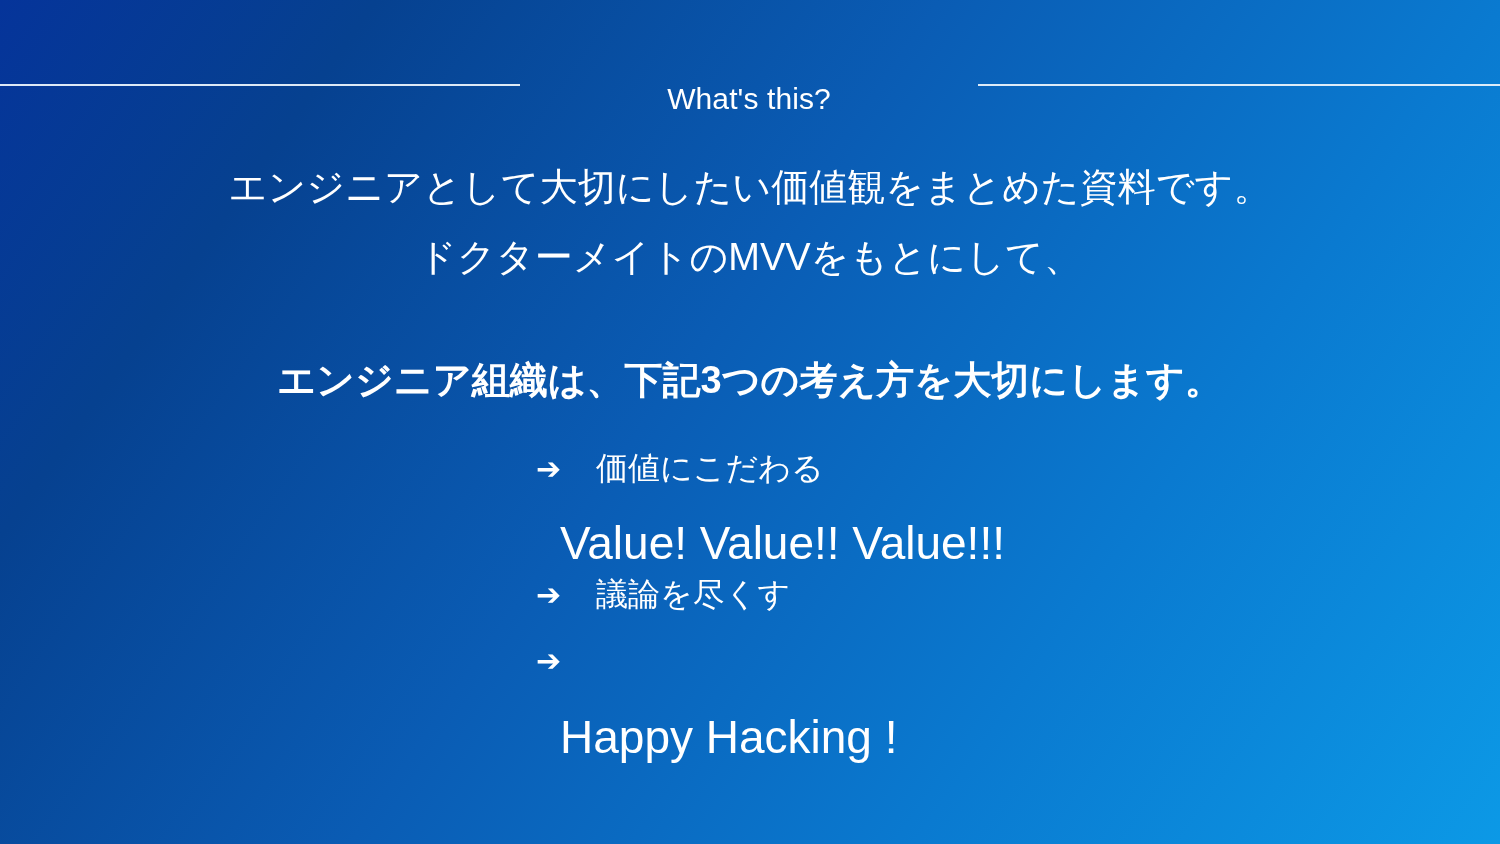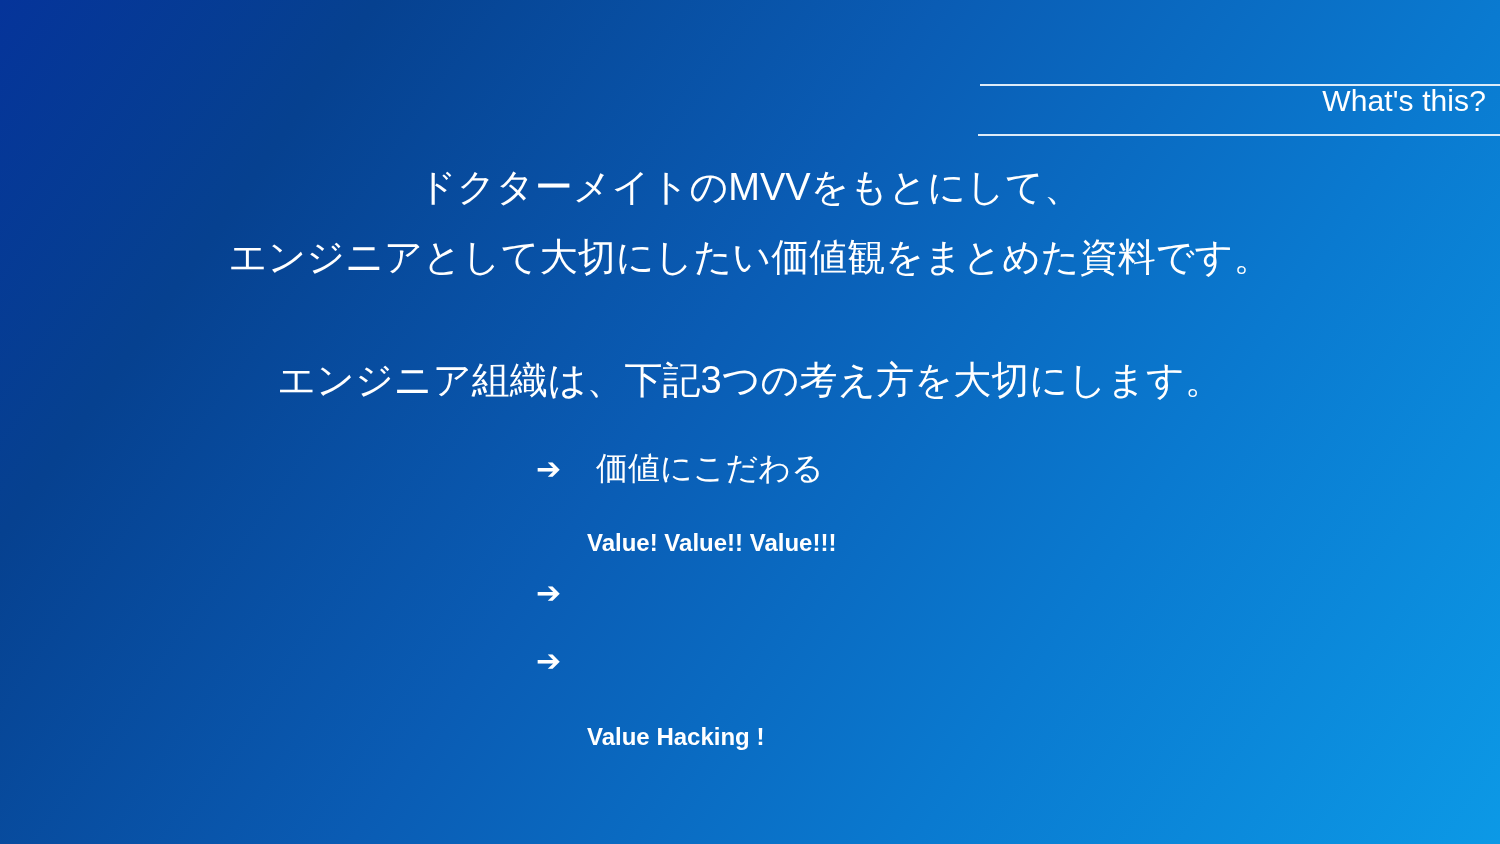--- a/index.html
+++ b/index.html
@@ -28,22 +28,21 @@
   }
 
   
   #header-band {
     position: absolute;
     left: 0;
     top: 84px;
     width: 1500px;
     height: 52px;
     display: flex;
-    align-items: flex-end;
-    flex-direction: column;
+    align-items: flex-start;
   }
   .rule {
     height: 2px;
     background: #e9f2fb;
     flex: 0 0 auto;
     opacity: 0.95;
   }
   .rule.left  { width: 520px; }
   .rule.right { width: 522px; }
 
@@ -78,21 +77,21 @@
   #lead {
     position: absolute;
     left: 0;
     top: 348px;
     width: 1500px;
     text-align: center;
   }
   .lead-line {
     font-size: 38px;
     line-height: 64px;
-    font-weight: 400;
+    font-weight: 700;
     white-space: nowrap;
     color: #ffffff;
   }
 
   
   #values-list {
     position: absolute;
     left: 536px;
     top: 452px;
     width: 860px;
@@ -114,65 +113,65 @@
     font-family: "DejaVu Sans", sans-serif;
   }
   .value-jp {
     flex: 1 1 auto;
     font-size: 32px;
     line-height: 1;
     color: #ffffff;
     white-space: nowrap;
   }
   .value-sub {
-    margin-left: 51px;
-    font-size: 24px;
+    margin-left: 24px;
+    font-size: 46px;
     line-height: 58px;
     color: #ffffff;
     white-space: nowrap;
-    font-weight: bold;
   }
 </style>
 </head>
 <body>
 
 <div id="slide">
 
   <div id="header-band">
     <div class="rule left"></div>
     <div id="header-title">What's this?</div>
     <div class="rule right"></div>
   </div>
 
   <div id="intro">
+    <div class="intro-line">エンジニアとして大切にしたい価値観をまとめた資料です。</div>
     <div class="intro-line">ドクターメイトのMVVをもとにして、</div>
-    <div class="intro-line">エンジニアとして大切にしたい価値観をまとめた資料です。</div>
   </div>
 
   <div id="lead">
     <div class="lead-line">エンジニア組織は、下記3つの考え方を大切にします。</div>
   </div>
 
   <div id="values-list">
 
     <div class="value-group">
       <div class="value-head">
         <span class="value-arrow">➔</span>
         <span class="value-jp">価値にこだわる</span>
       </div>
       <div class="value-sub">Value! Value!! Value!!!</div>
     </div>
 
     <div class="value-group">
       <div class="value-head">
         <span class="value-arrow">➔</span>
+        <span class="value-jp">議論を尽くす</span>
       </div>
     </div>
 
     <div class="value-group">
       <div class="value-head">
         <span class="value-arrow">➔</span>
       </div>
-      <div class="value-sub">Value Hacking !</div>
+      <div class="value-sub">Happy Hacking !</div>
     </div>
 
   </div>
 </div>
 
 </body></html>

